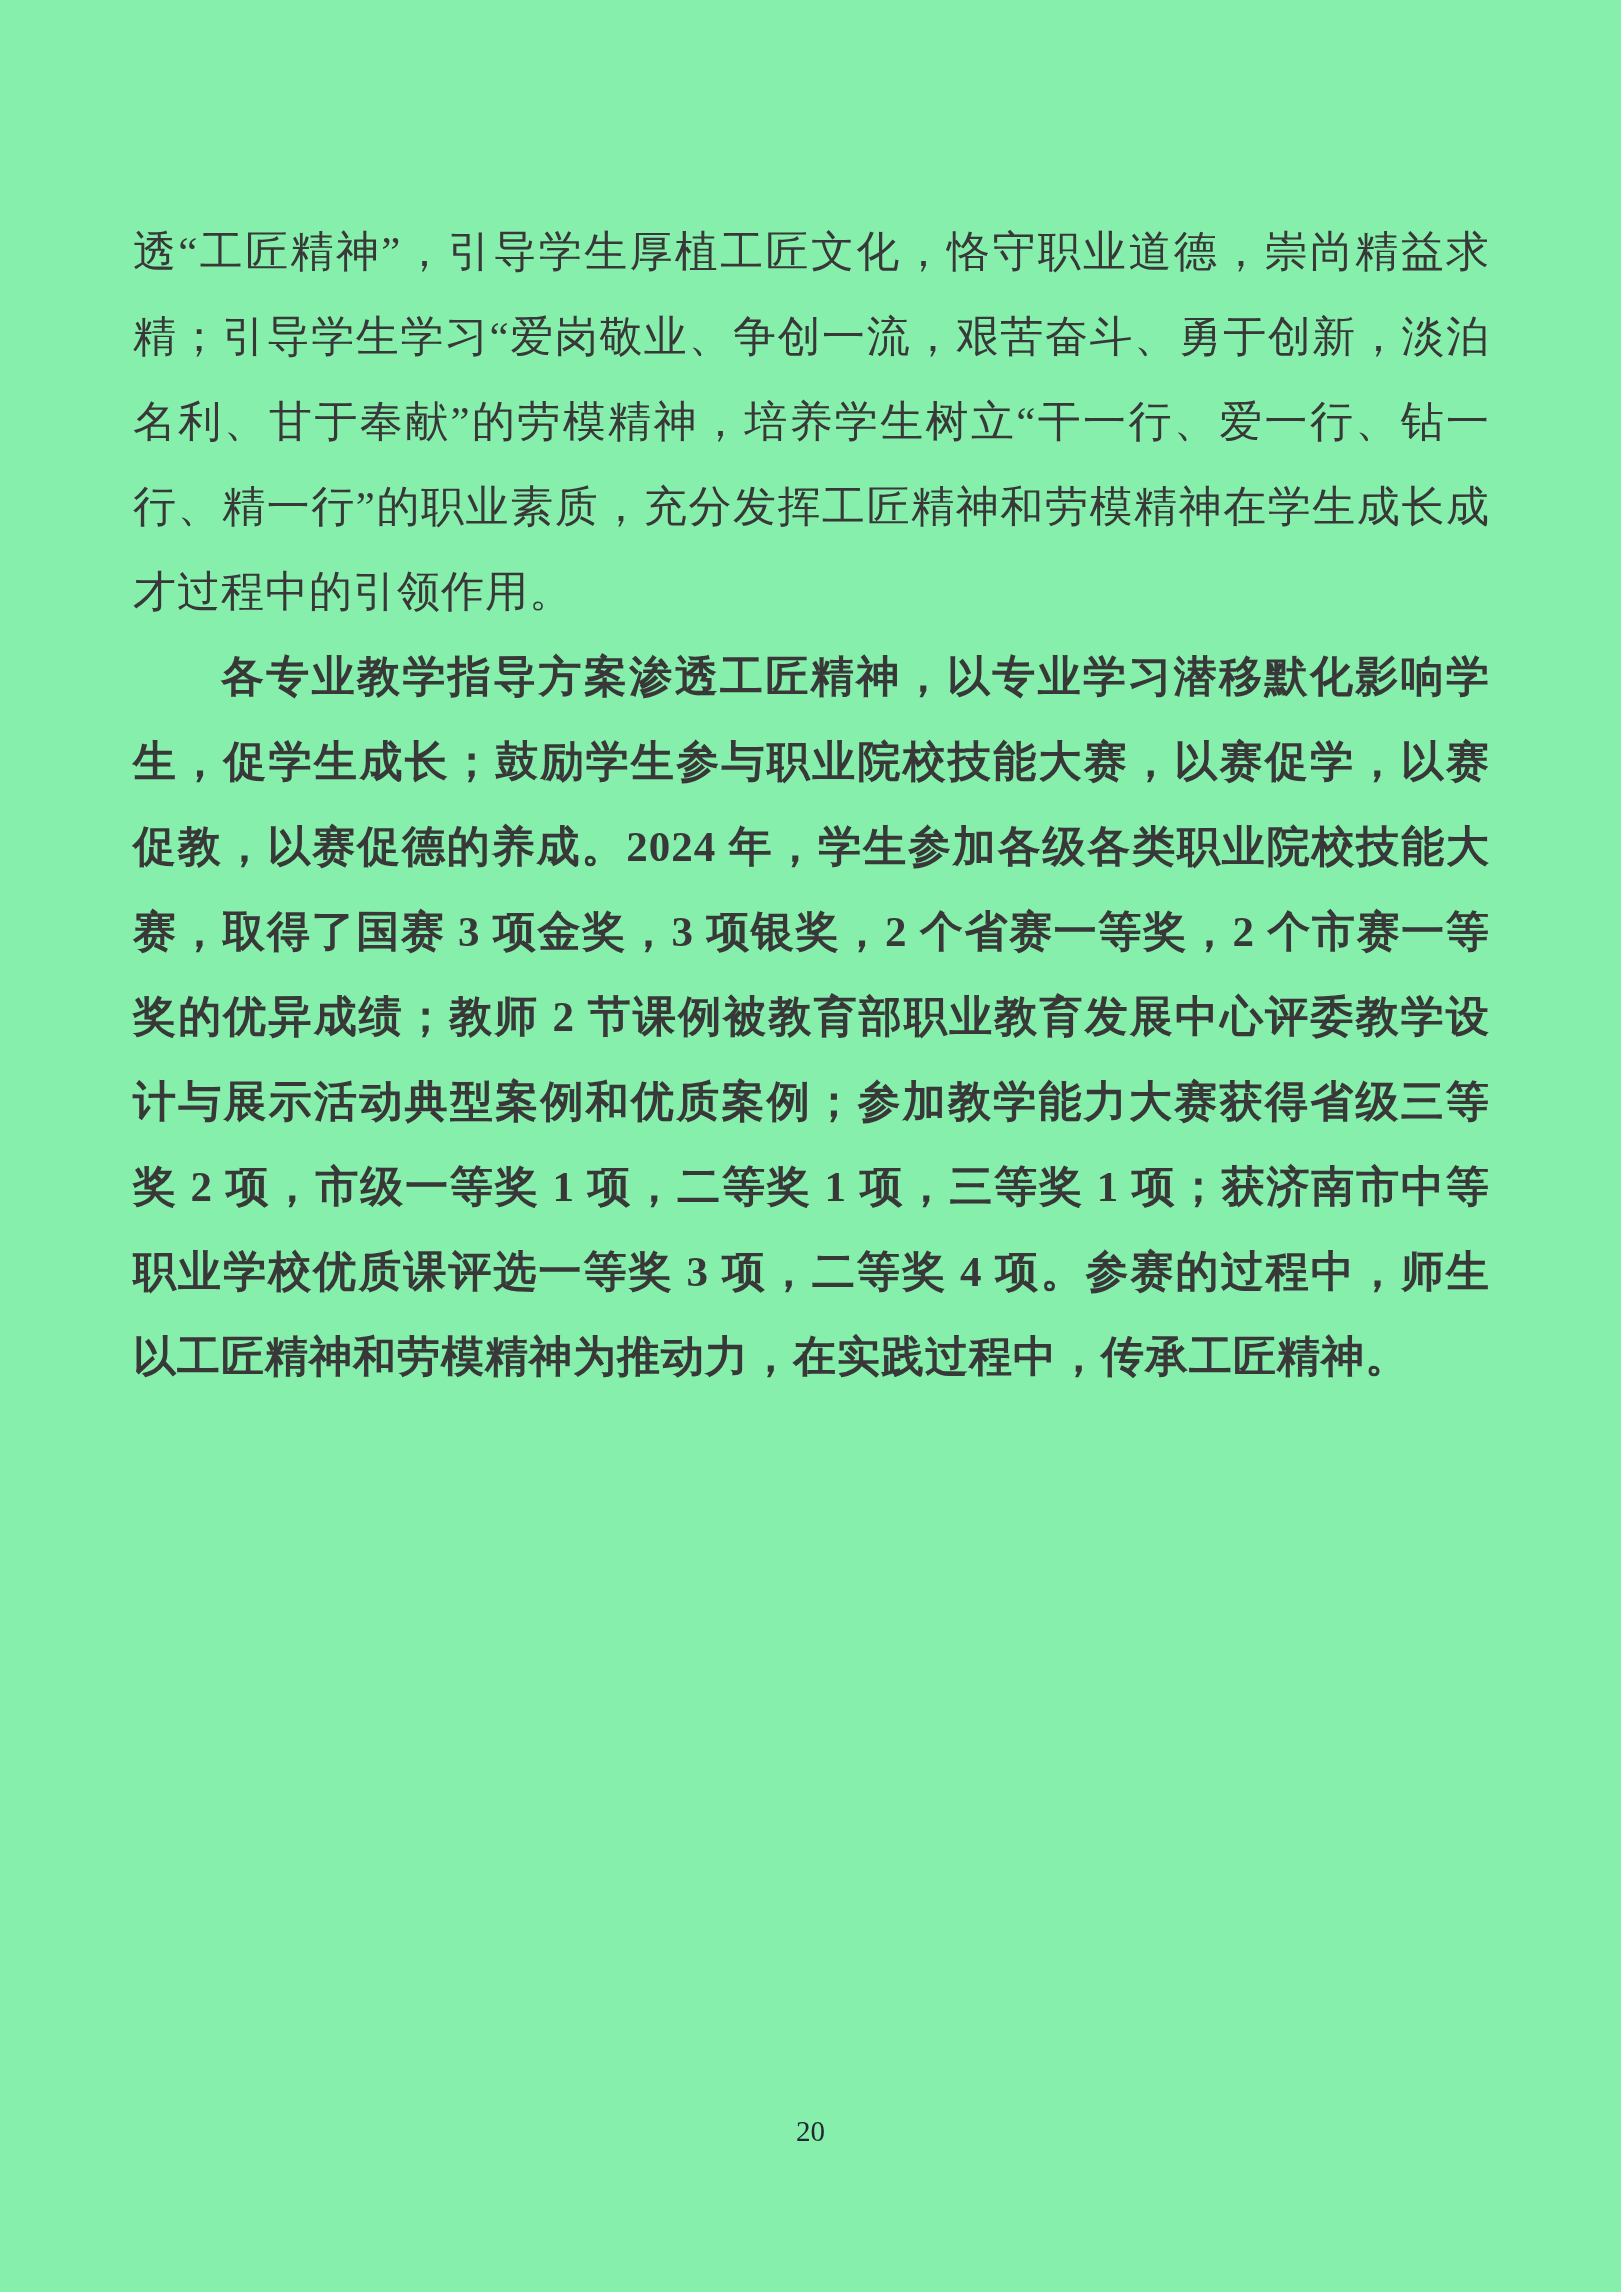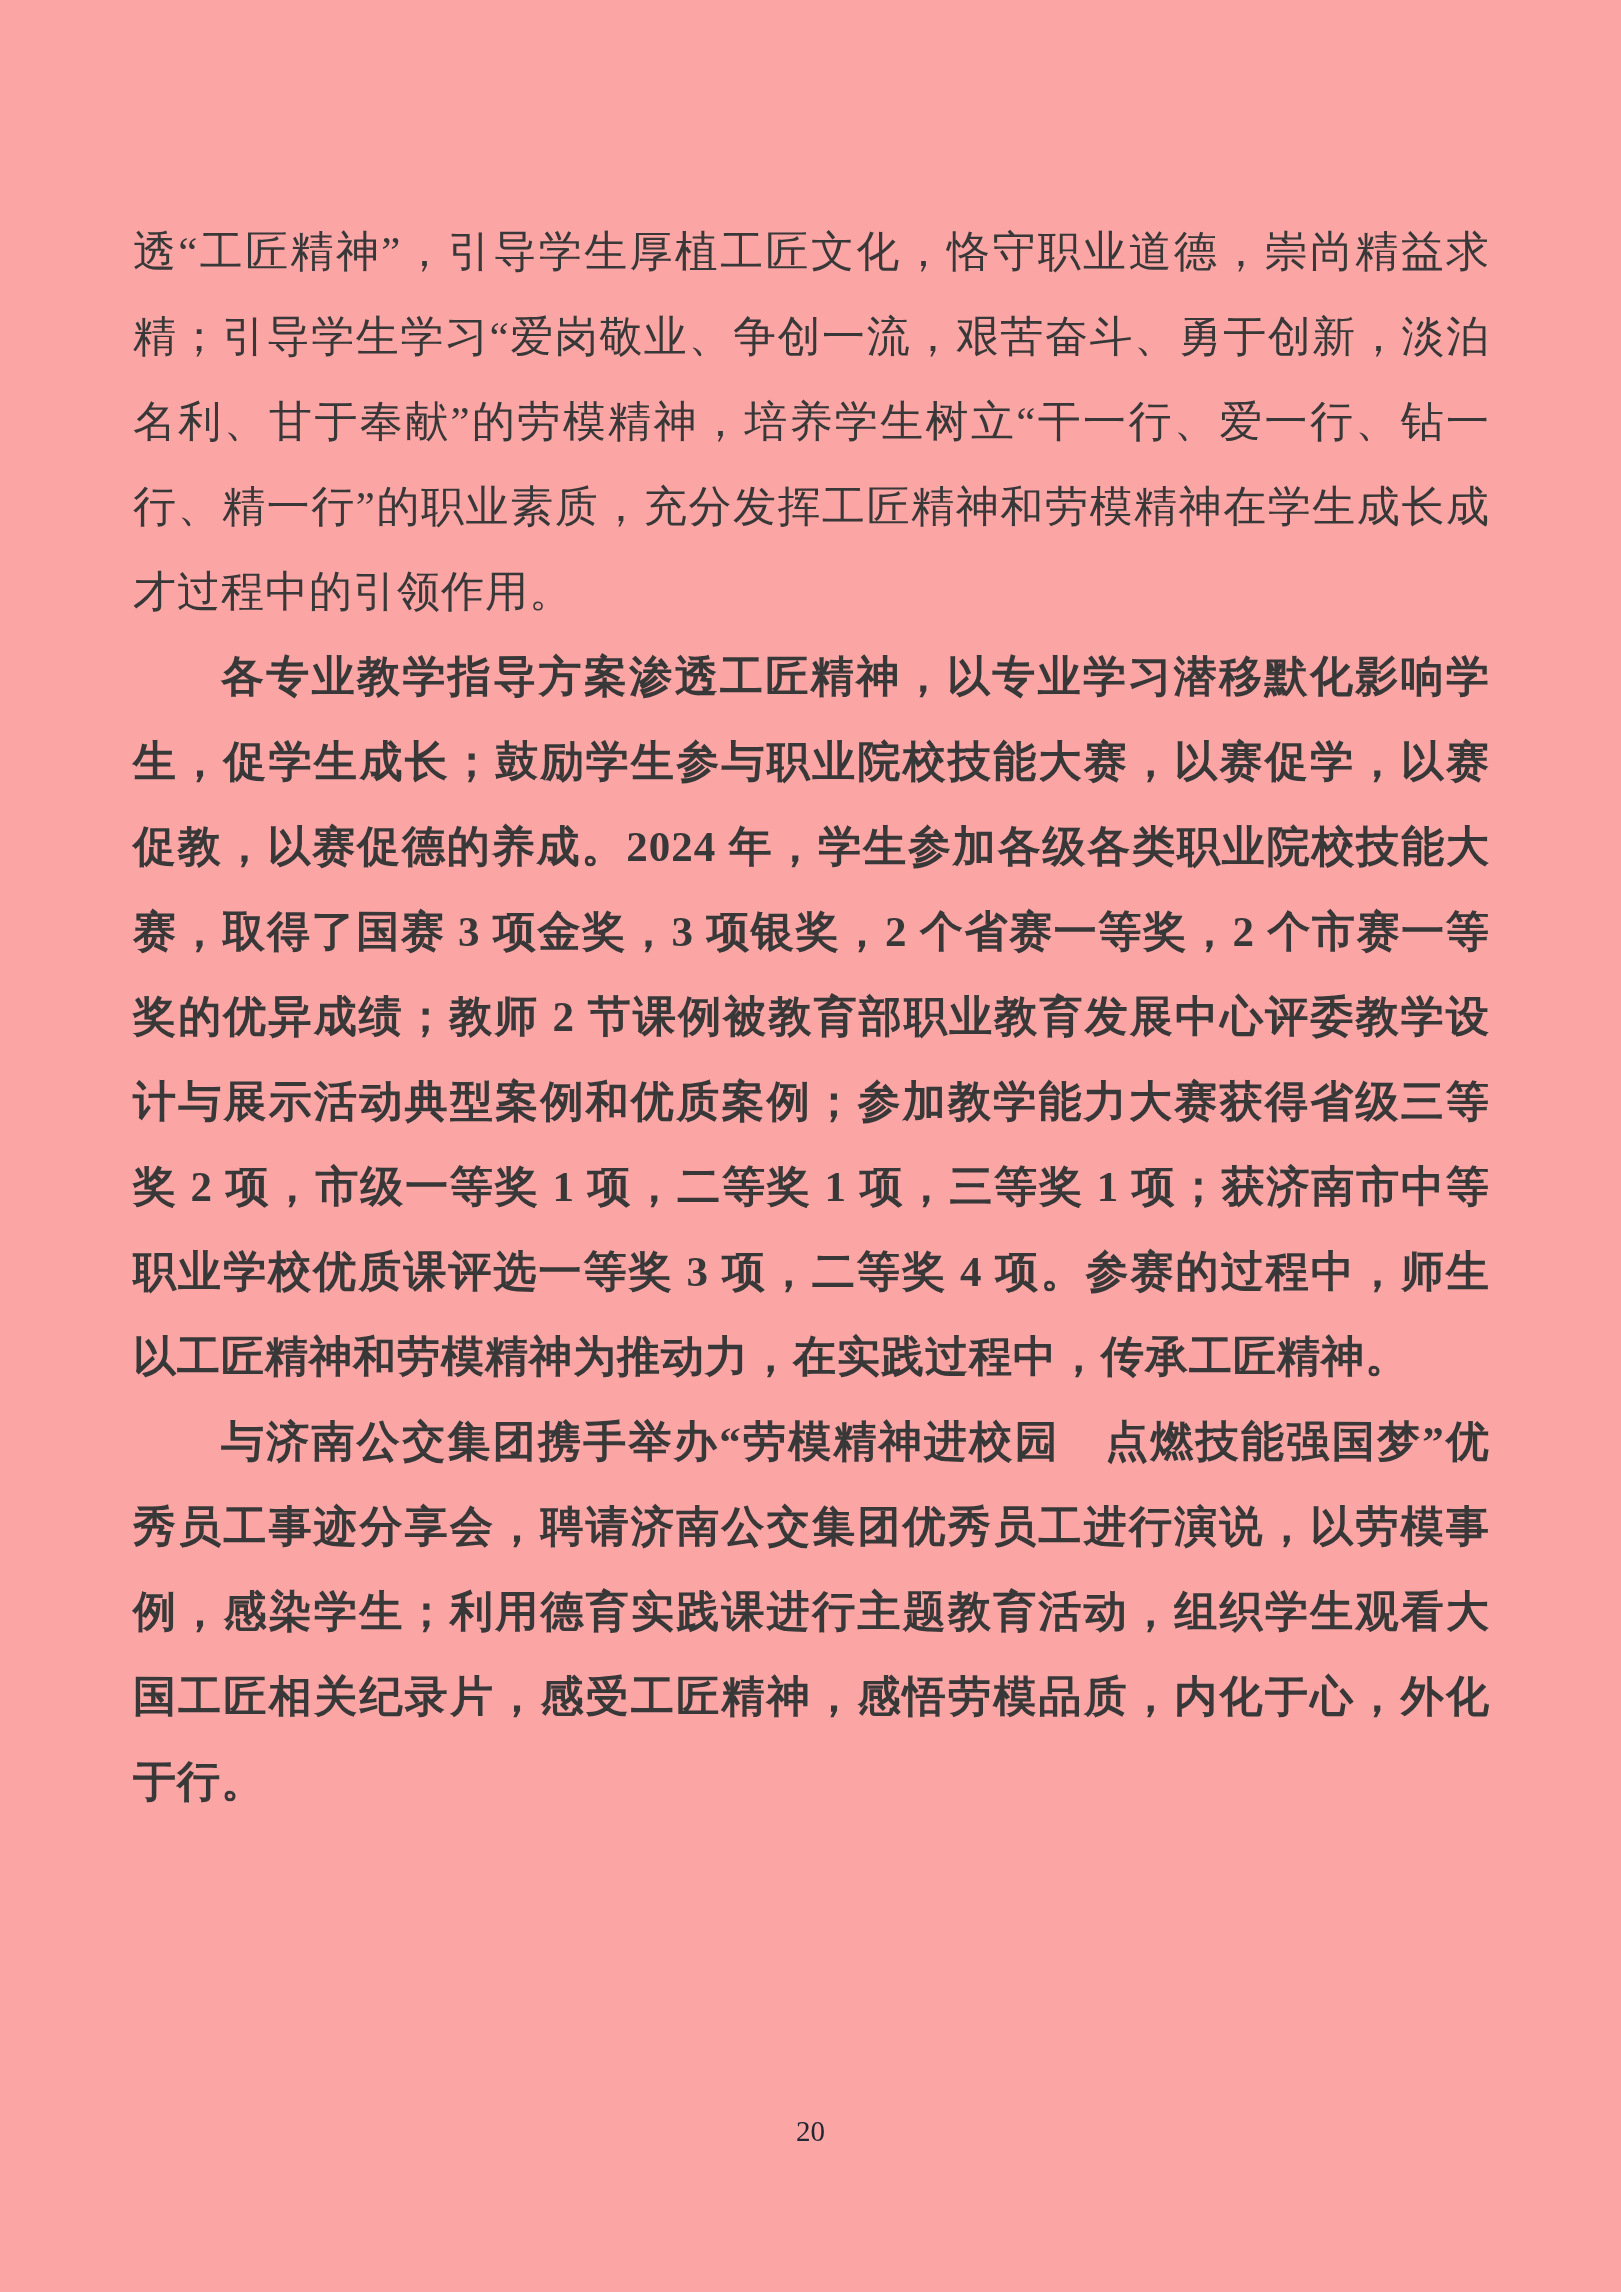--- a/index.html
+++ b/index.html
@@ -6,21 +6,21 @@
   html, body { width: 1621px; height: 2293px; }
   body {
     position: relative;
     background: #ffffff;
     font-family: "Liberation Serif", serif;
     overflow: hidden;
   }
   .doc-page {
     position: absolute;
     inset: 0;
-    background: #fca5a5;
+    background: #86efac;
   }
   .doc-content {
     position: absolute;
     left: 133px;
     top: 209px;
     width: 1357px;
     color: #383838;
     font-size: 43px;
     line-height: 85px;
     text-align: justify;
@@ -42,19 +42,18 @@
     font-family: "Liberation Serif", serif;
   }
 </style>
 </head>
 <body>
 
 <div class="doc-page">
   <main class="doc-content">
     <p class="para no-indent">透“工匠精神”，引导学生厚植工匠文化，恪守职业道德，崇尚精益求精；引导学生学习“爱岗敬业、争创一流，艰苦奋斗、勇于创新，淡泊名利、甘于奉献”的劳模精神，培养学生树立“干一行、爱一行、钻一行、精一行”的职业素质，充分发挥工匠精神和劳模精神在学生成长成才过程中的引领作用。</p>
     <p class="para indent">各专业教学指导方案渗透工匠精神，以专业学习潜移默化影响学生，促学生成长；鼓励学生参与职业院校技能大赛，以赛促学，以赛促教，以赛促德的养成。2024 年，学生参加各级各类职业院校技能大赛，取得了国赛 3 项金奖，3 项银奖，2 个省赛一等奖，2 个市赛一等奖的优异成绩；教师 2 节课例被教育部职业教育发展中心评委教学设计与展示活动典型案例和优质案例；参加教学能力大赛获得省级三等奖 2 项，市级一等奖 1 项，二等奖 1 项，三等奖 1 项；获济南市中等职业学校优质课评选一等奖 3 项，二等奖 4 项。参赛的过程中，师生以工匠精神和劳模精神为推动力，在实践过程中，传承工匠精神。</p>
-    <p class="para indent">与济南公交集团携手举办“劳模精神进校园　点燃技能强国梦”优秀员工事迹分享会，聘请济南公交集团优秀员工进行演说，以劳模事例，感染学生；利用德育实践课进行主题教育活动，组织学生观看大国工匠相关纪录片，感受工匠精神，感悟劳模品质，内化于心，外化于行。</p>
   </main>
   <footer class="page-footer">
     <span class="page-number">20</span>
   </footer>
 </div>
 
 
 </body></html>

